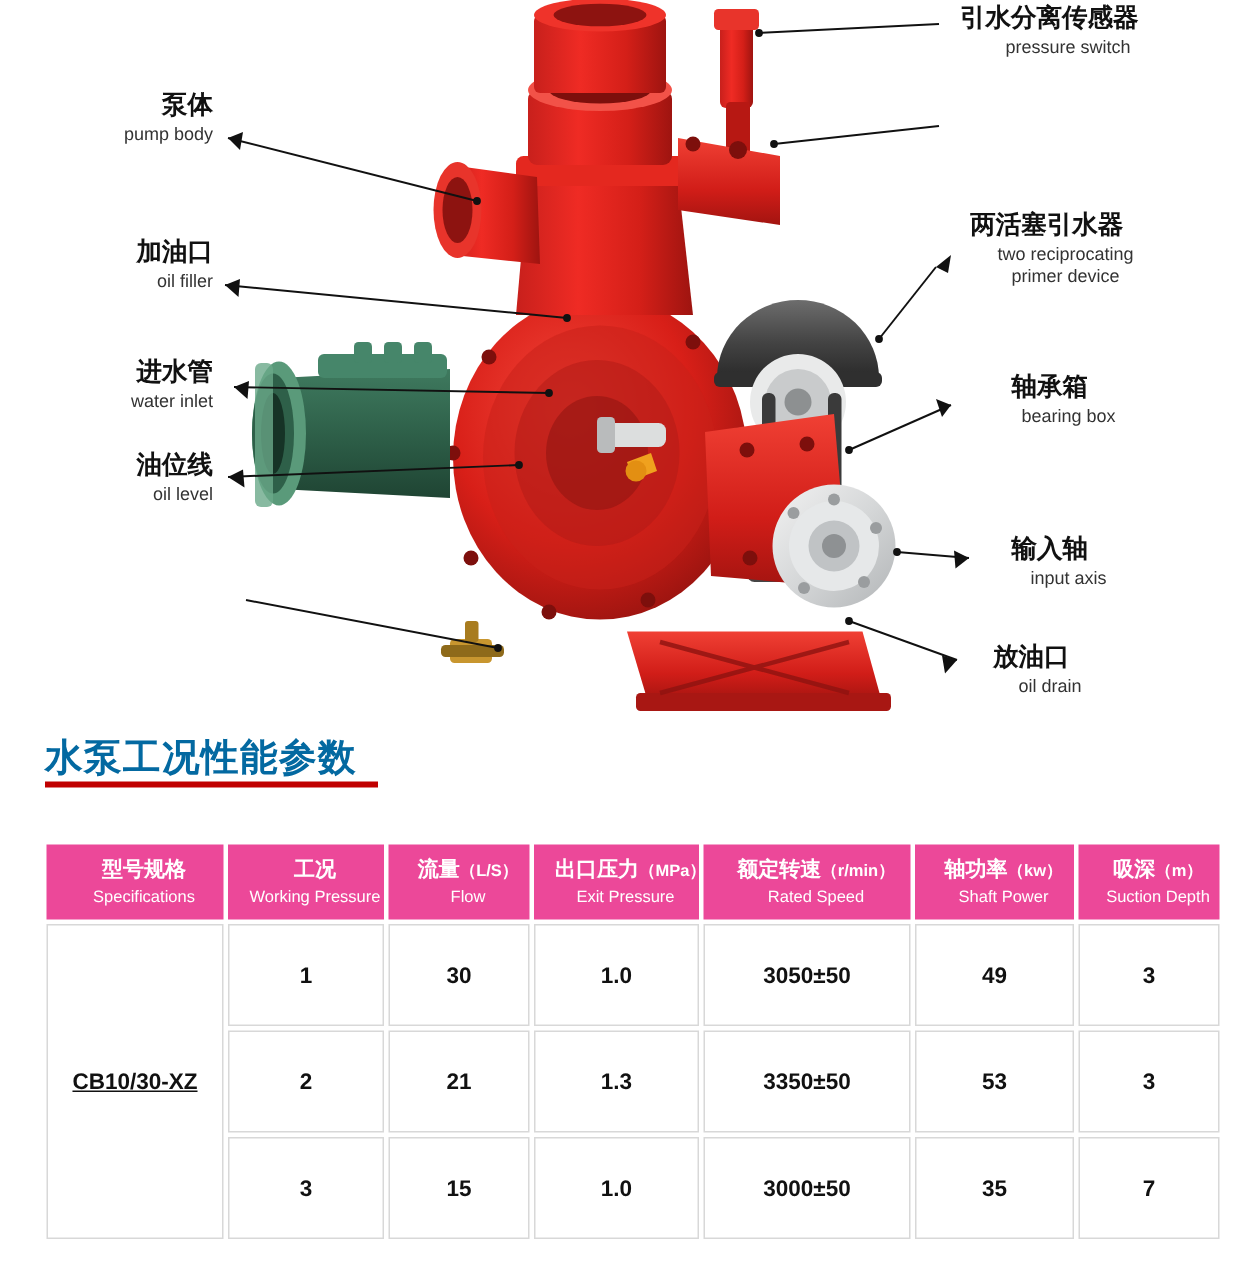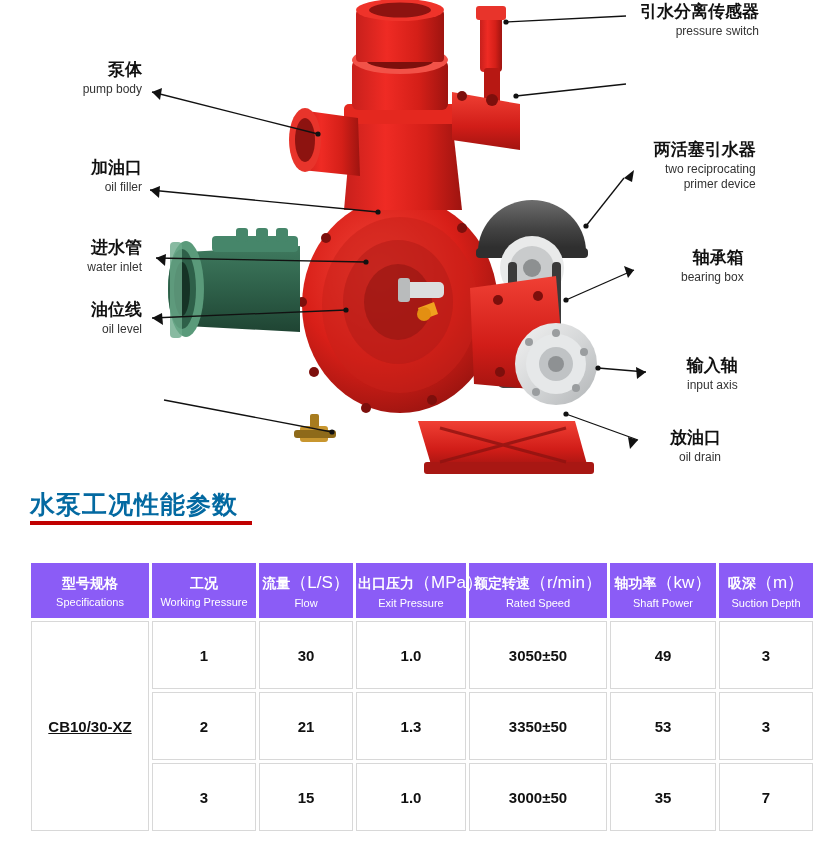--- a/index.html
+++ b/index.html
@@ -37,21 +37,21 @@
   }
   .label .en {
     display: block;
     font-size: 12px;
     color: #333;
     white-space: nowrap;
     margin-top: 2px;
     padding-left: 25px;
   }
   .label.left  { text-align: right; }
-  .label.right { text-align: right; }
+  .label.right { text-align: center; }
 
   
   #section-title {
     position: absolute;
     left: 30px; top: 488px;
     font-size: 25px;
     font-weight: 700;
     color: #0369a1;
     letter-spacing: 1px;
   }
@@ -68,28 +68,28 @@
     left: 28px; top: 560px;
     width: 776px;
   }
   table.spec {
     border-collapse: separate;
     border-spacing: 3px;
     width: 776px;
     table-layout: fixed;
   }
   table.spec thead th {
-    background: #8b5cf6;
+    background: #ec4899;
     color: #ffffff;
-    padding: 8px 2px 9px 2px;
+    padding: 8px 2px 9px 14px;
     vertical-align: middle;
     font-weight: 700;
   }
   th .h-cn { display: block; font-size: 14px; white-space: nowrap; }
-  th .h-cn .unit { font-size: 17px; font-weight: 400; }
+  th .h-cn .unit { font-size: 11px; font-weight: 700; }
   th .h-en { display: block; font-size: 11px; font-weight: 400; margin-top: 3px; white-space: nowrap; }
 
   table.spec tbody td {
     background: #ffffff;
     border: 1px solid #d8d8d8;
     text-align: center;
     font-size: 15px;
     font-weight: 700;
     color: #111;
     height: 68px;

